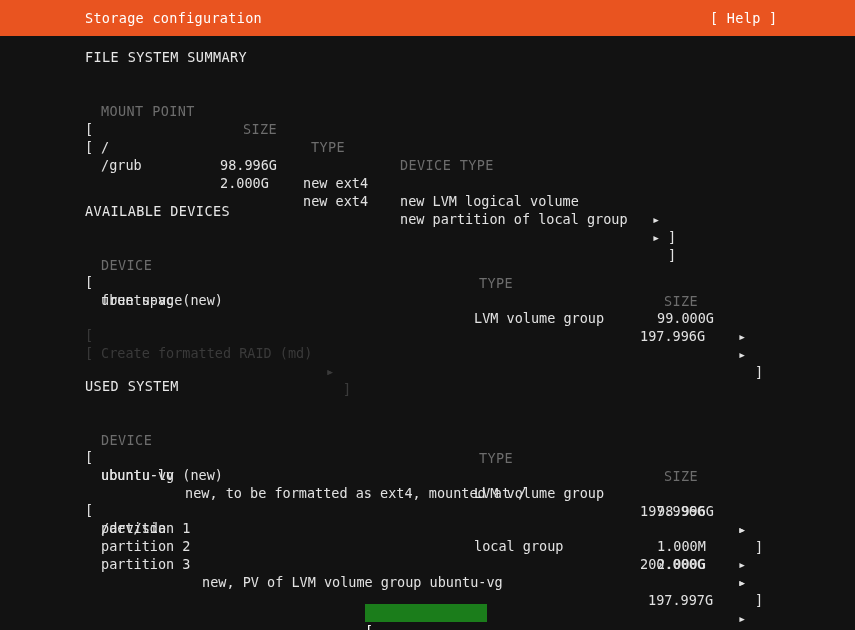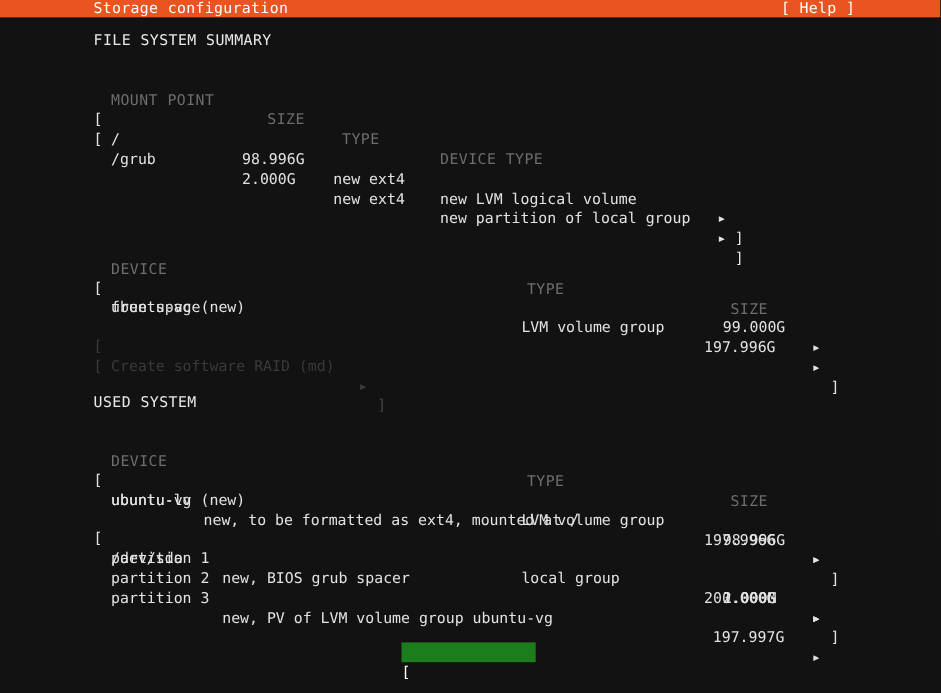--- a/index.html
+++ b/index.html
@@ -14,21 +14,21 @@
     font-family: "DejaVu Sans Mono", "Liberation Mono", monospace;
     font-size: 13.5px;
     line-height: 18px;
     color: #d8d8d8;
     position: relative;
     -webkit-font-smoothing: none;
   }
 
   
   .titlebar {
-    height: 16px;
+    height: 36px;
     background: #e95420;
     display: flex;
     align-items: center;
     position: relative;
   }
   .titlebar .title {
     position: absolute;
     left: 85px;
     color: #ffffff;
     letter-spacing: 0.3px;
@@ -125,20 +125,21 @@
   <div class="row" style="top:84px">
     <span class="cell brk" style="left:85px">[</span>
     <span class="cell val" style="left:101px">/grub</span>
     <span class="cell val" style="left:220px">2.000G</span>
     <span class="cell val" style="left:303px">new ext4</span>
     <span class="cell val" style="left:400px">new partition of local group</span>
     <span class="cell arrow" style="left:652px">▸</span>
     <span class="cell brk" style="left:668px">]</span>
   </div>
 
+  <div class="section-title" style="top:166px">AVAILABLE DEVICES</div>
 
   <div class="row" style="top:202px">
     <span class="cell hdr" style="left:101px">DEVICE</span>
     <span class="cell hdr" style="left:479px">TYPE</span>
     <span class="cell hdr" style="left:664px">SIZE</span>
   </div>
 
   <div class="row" style="top:219px">
     <span class="cell brk" style="left:85px">[</span>
     <span class="cell val" style="left:101px">ubuntu-vg (new)</span>
@@ -149,21 +150,21 @@
   </div>
 
   <div class="row" style="top:237px">
     <span class="cell val" style="left:101px">free space</span>
     <span class="cell val" style="left:657px">99.000G</span>
     <span class="cell arrow" style="left:738px">▸</span>
   </div>
 
   <div class="row" style="top:272px">
     <span class="cell dim" style="left:85px">[</span>
-    <span class="cell dim" style="left:101px">Create software RAID (md)</span>
+    <span class="cell dim" style="left:101px">Create formatted RAID (md)</span>
     <span class="cell dim" style="left:326px">▸</span>
     <span class="cell dim" style="left:343px">]</span>
   </div>
 
   <div class="row" style="top:290px">
     <span class="cell dim" style="left:85px">[</span>
     <span class="cell dim" style="left:326px">▸</span>
     <span class="cell dim" style="left:343px">]</span>
   </div>
 
@@ -195,21 +196,20 @@
     <span class="cell brk" style="left:85px">[</span>
     <span class="cell val" style="left:101px">/dev/sda</span>
     <span class="cell val" style="left:474px">local group</span>
     <span class="cell val" style="left:640px">200.000G</span>
     <span class="cell arrow" style="left:738px">▸</span>
     <span class="cell brk" style="left:755px">]</span>
   </div>
 
   <div class="row" style="top:465px">
     <span class="cell val" style="left:101px">partition 1</span>
-    <span class="cell val" style="left:202px">new, BIOS grub spacer</span>
     <span class="cell val" style="left:657px">1.000M</span>
     <span class="cell arrow" style="left:738px">▸</span>
   </div>
 
   <div class="row" style="top:483px">
     <span class="cell val" style="left:101px">partition 2</span>
     <span class="cell val" style="left:657px">2.000G</span>
     <span class="cell arrow" style="left:738px">▸</span>
   </div>
 

